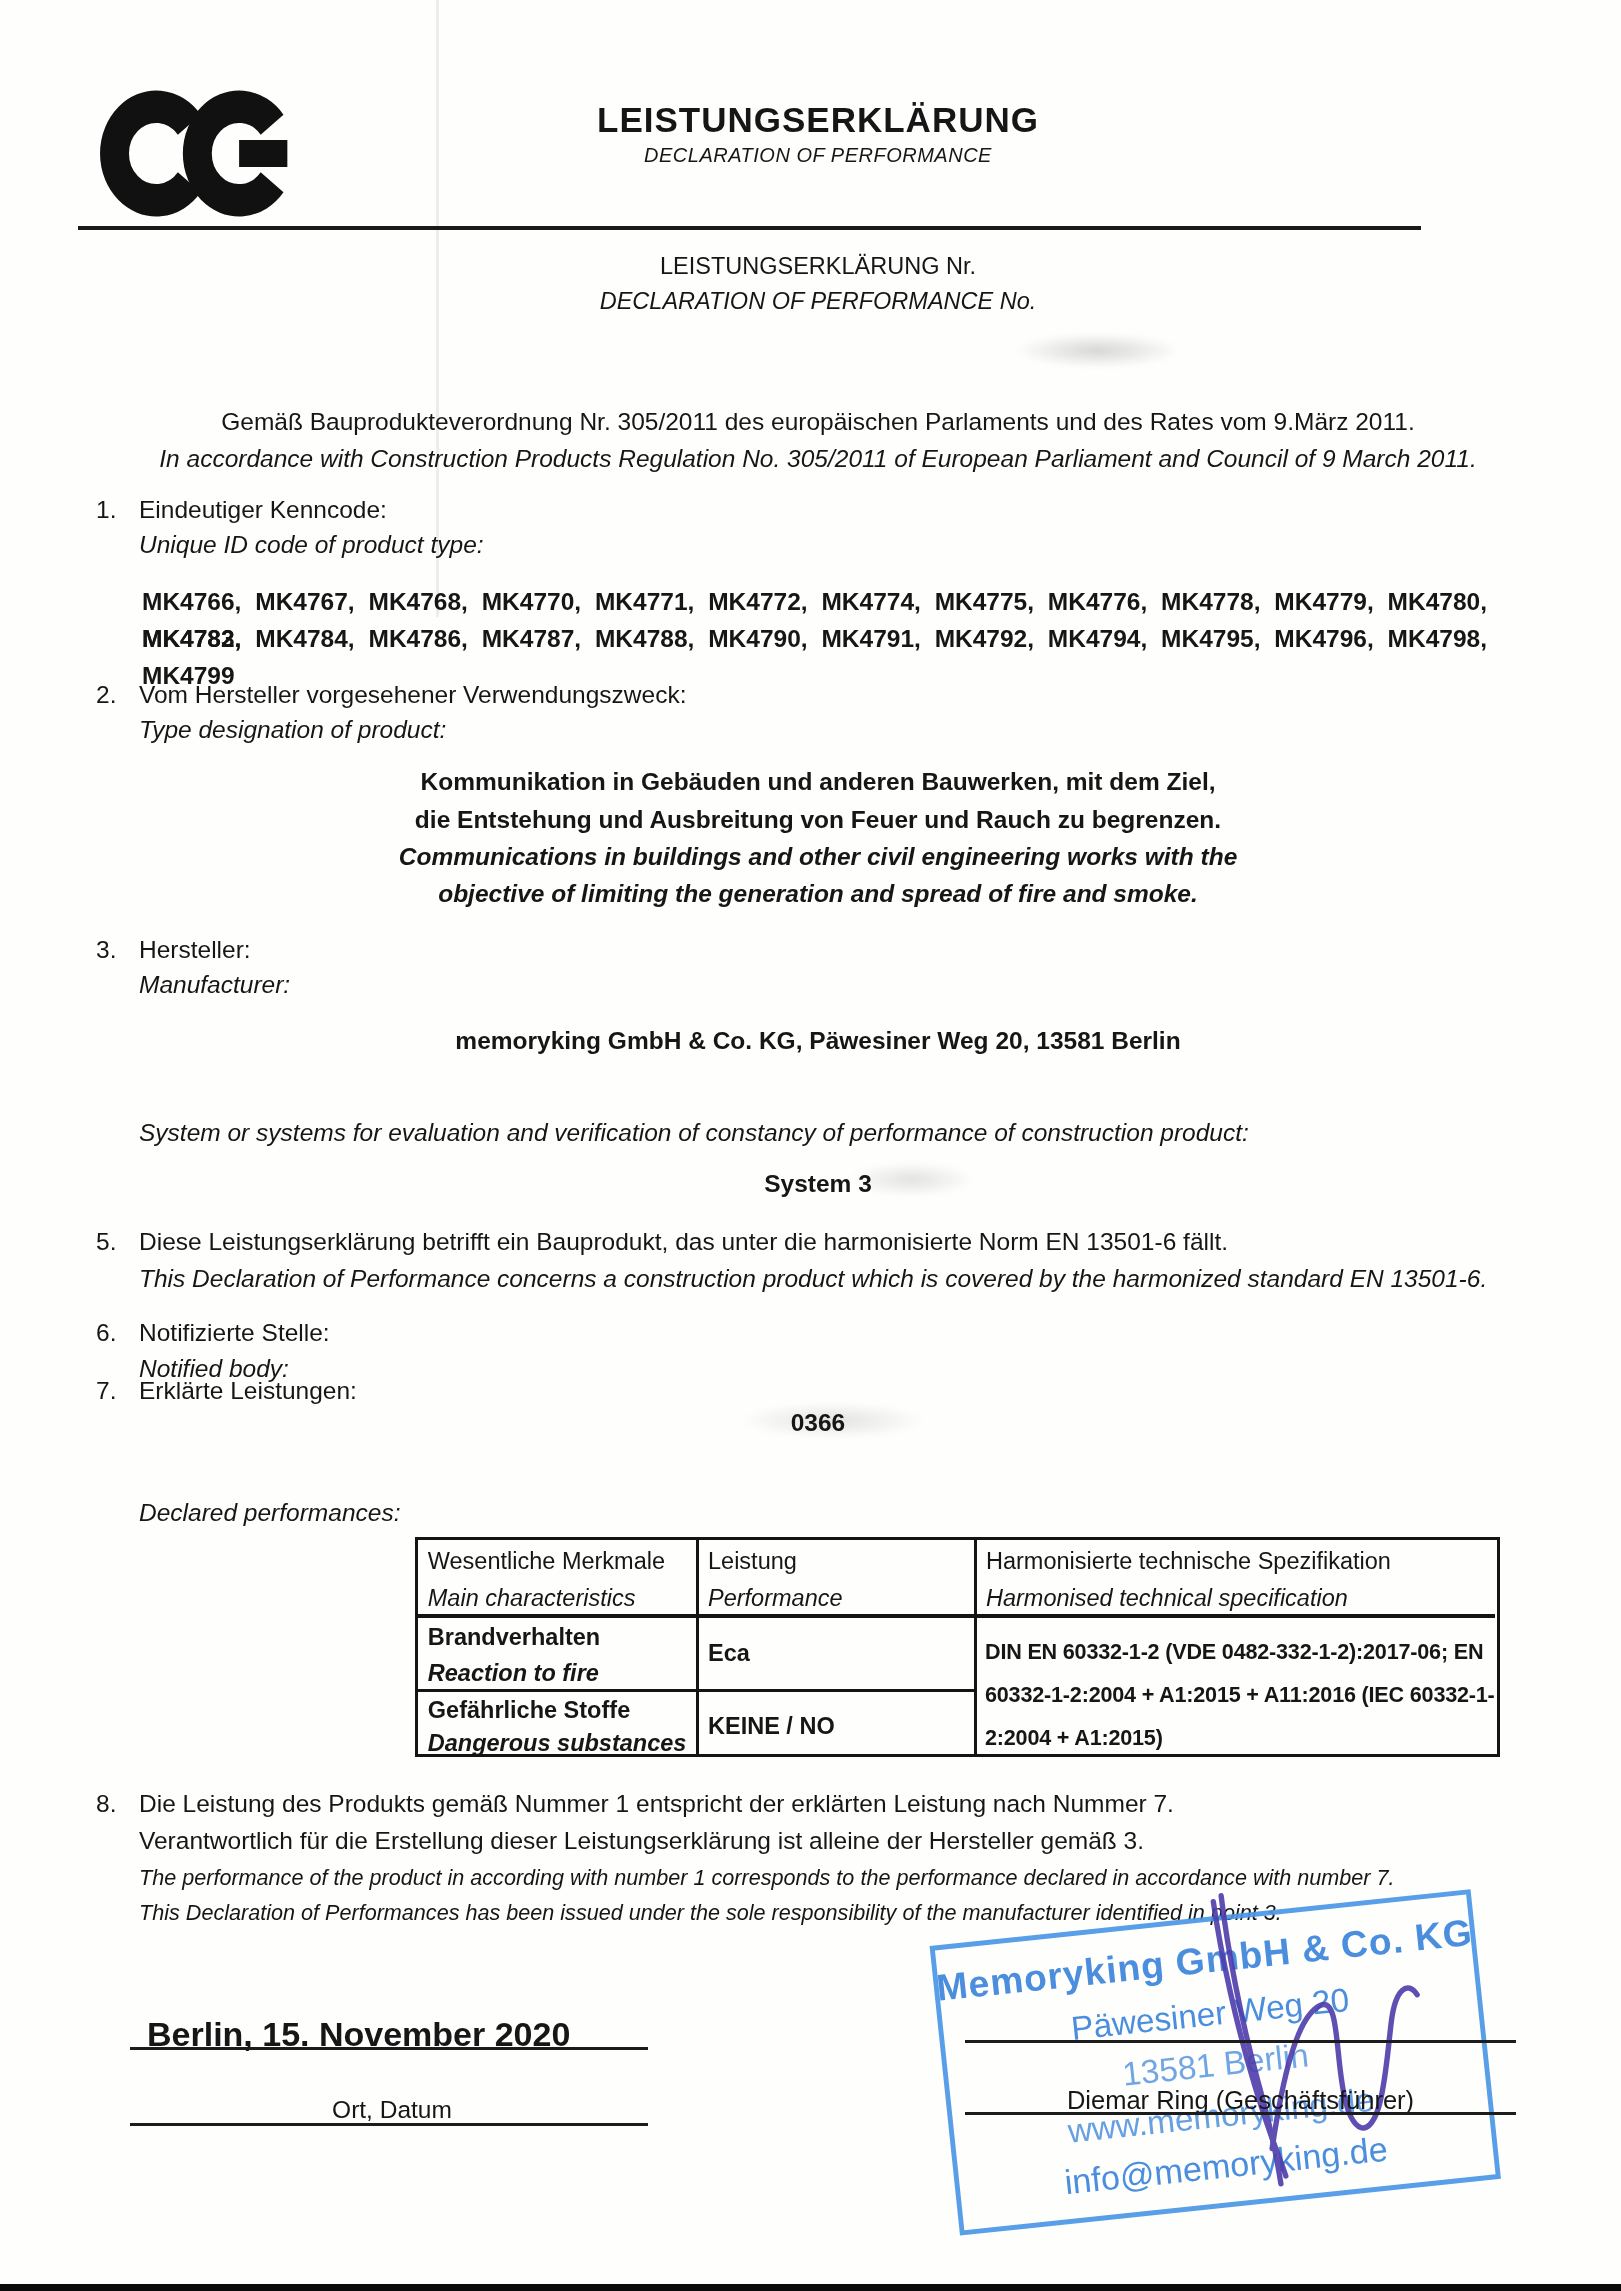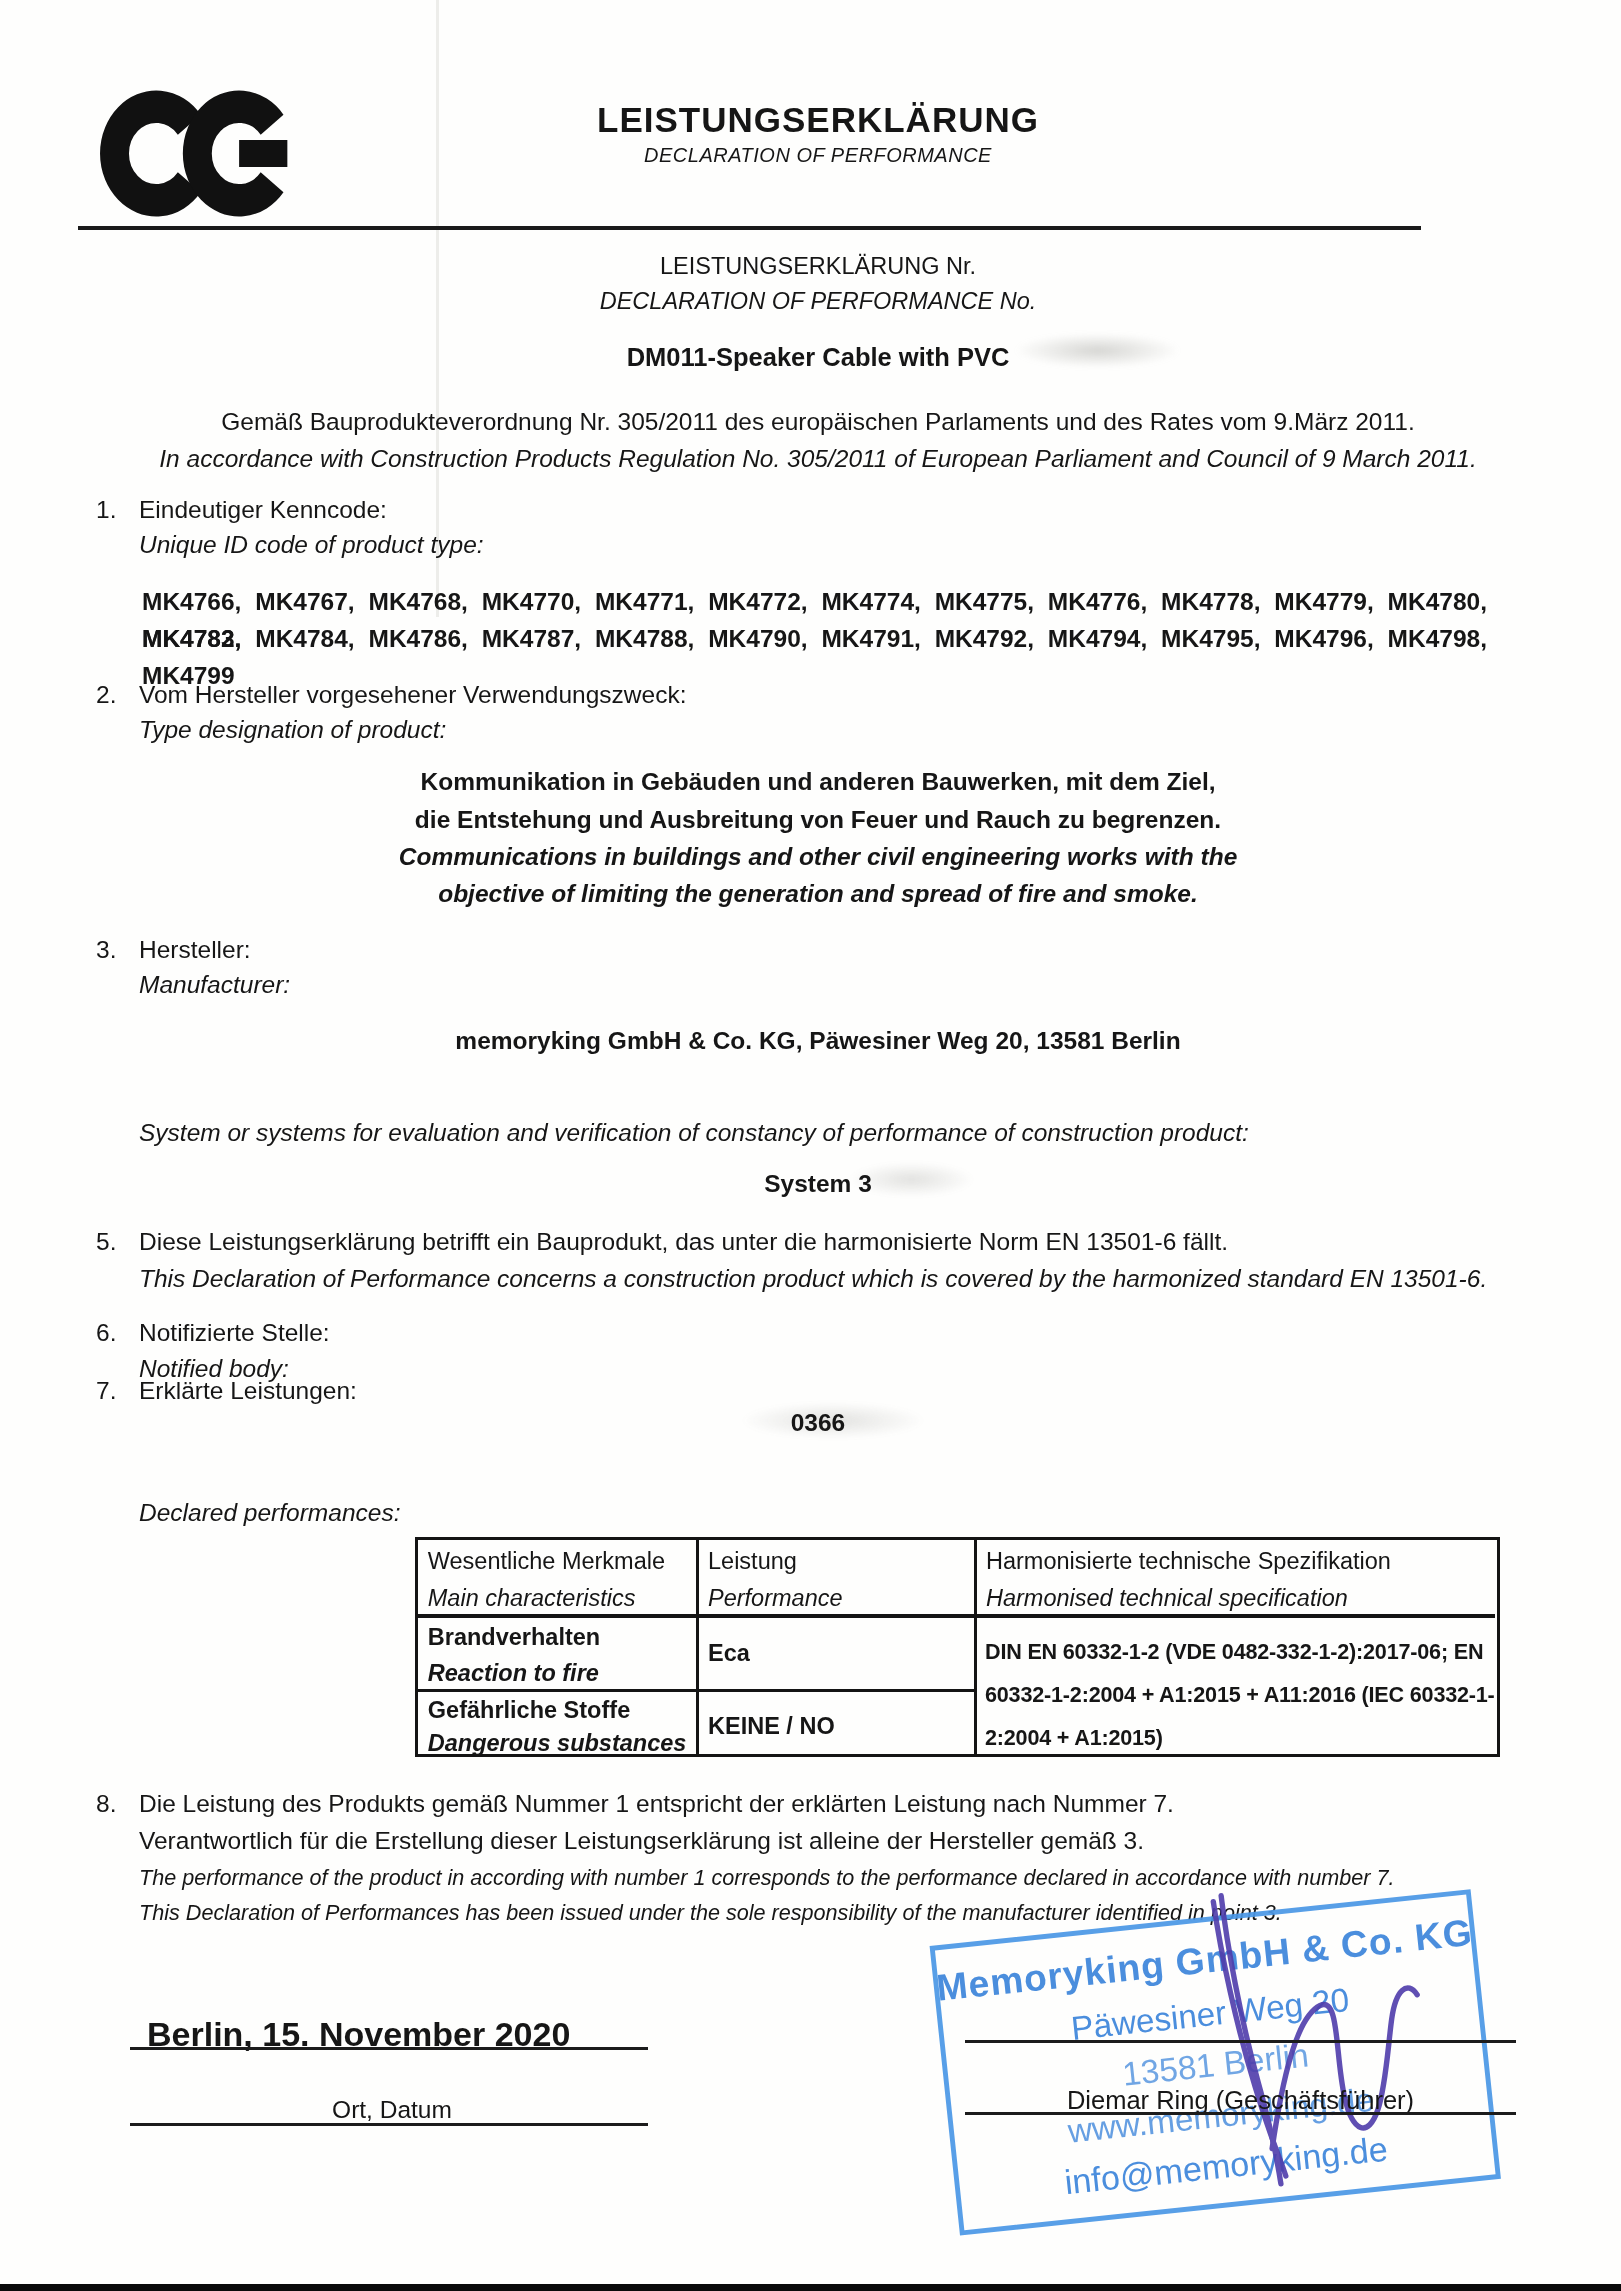--- a/index.html
+++ b/index.html
@@ -52,21 +52,20 @@
     <path d="M219 43 A52 52 0 1 0 219 107" fill="none" stroke="#111" stroke-width="36"></path>
     <path d="M178 75 H238" fill="none" stroke="#111" stroke-width="30"></path>
   </svg>
 
   <div class="abs ctr title-de" style="top:100px;">LEISTUNGSERKLÄRUNG</div>
   <div class="abs ctr title-en" style="top:144px;">DECLARATION OF PERFORMANCE</div>
   <div class="rule" style="left:78px;top:226px;width:1343px;height:3.9px;"></div>
 
   <div class="abs ctr t24 i" style="top:288px;">DECLARATION OF PERFORMANCE No.</div>
   <div class="abs ctr t24" style="top:253px;">LEISTUNGSERKLÄRUNG Nr.</div>
-  <div class="abs ctr t26 b" style="top:343px;">DM011-Speaker Cable with PVC</div>
 
   <div class="abs ctr t25" style="top:408px;">Gemäß Bauprodukteverordnung Nr. 305/2011 des europäischen Parlaments und des Rates vom 9.März 2011.</div>
   <div class="abs ctr t25 i" style="top:445px;">In accordance with Construction Products Regulation No. 305/2011 of European Parliament and Council of 9 March 2011.</div>
 
   <div class="item" style="top:496px;">
     <span class="num">1.</span><span>Eindeutiger Kenncode:</span>
   </div>
   <div class="sub" style="top:531px;">Unique ID code of product type:</div>
   <div class="mk" style="top:583px;">MK4766, MK4767, MK4768, MK4770, MK4771, MK4772, MK4774, MK4775, MK4776, MK4778, MK4779, MK4780, MK4782,</div>
   <div class="mk" style="top:620px;">MK4783, MK4784, MK4786, MK4787, MK4788, MK4790, MK4791, MK4792, MK4794, MK4795, MK4796, MK4798, MK4799</div>

